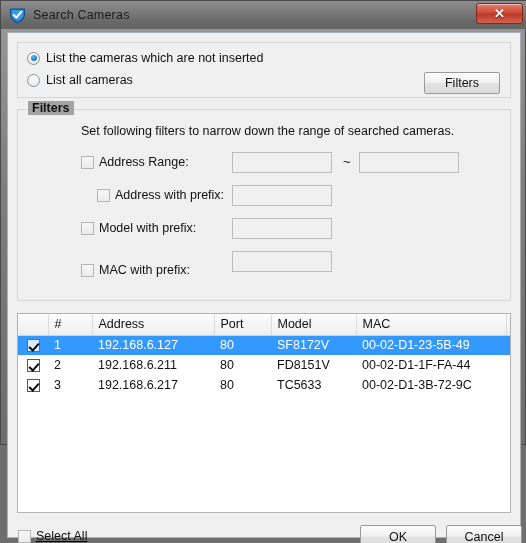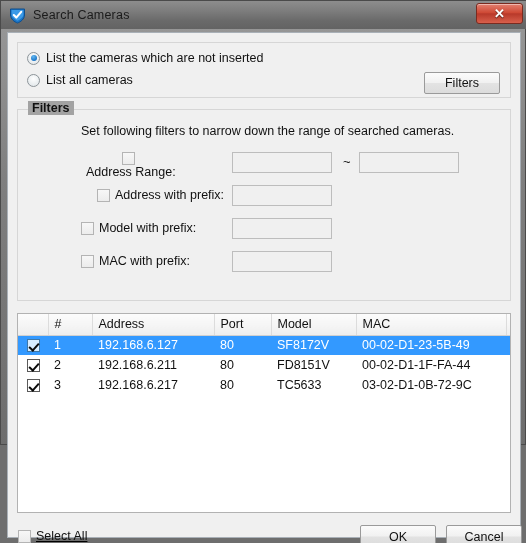--- a/index.html
+++ b/index.html
@@ -185,24 +185,24 @@
     white-space: nowrap;
   }
 
   .filter-row {
     position: absolute;
     left: 63px;
     display: flex;
     align-items: center;
     height: 20px;
   }
-  #filter-row-address-range   { top: 42px; flex-direction: column; }
+  #filter-row-address-range   { top: 42px; }
   #filter-row-address-prefix  { top: 75px; padding-left: 16px; }
   #filter-row-model-prefix    { top: 108px; }
-  #filter-row-mac-prefix      { top: 141px; }
+  #filter-row-mac-prefix      { top: 150px; }
 
   .checkbox {
     width: 13px;
     height: 13px;
     box-sizing: border-box;
     border: 1px solid #b4b4b4;
     background: linear-gradient(to bottom, #f7f7f7 0%, #ececec 100%);
     flex: 0 0 auto;
     position: relative;
     cursor: pointer;
@@ -464,21 +464,21 @@
             <td></td>
           </tr>
           <tr>
             <td class="cell-check">
               <span class="row-checkbox checked"></span>
             </td>
             <td>3</td>
             <td>192.168.6.217</td>
             <td>80</td>
             <td>TC5633</td>
-            <td>03-02-D1-0B-72-9C</td>
+            <td>00-02-D1-3B-72-9C</td>
             <td></td>
           </tr>
         </tbody>
       </table>
     </div>
 
     <div id="footer">
       <div id="select-all-row">
         <span class="checkbox"></span>
         <span id="select-all-label">Select All</span>

